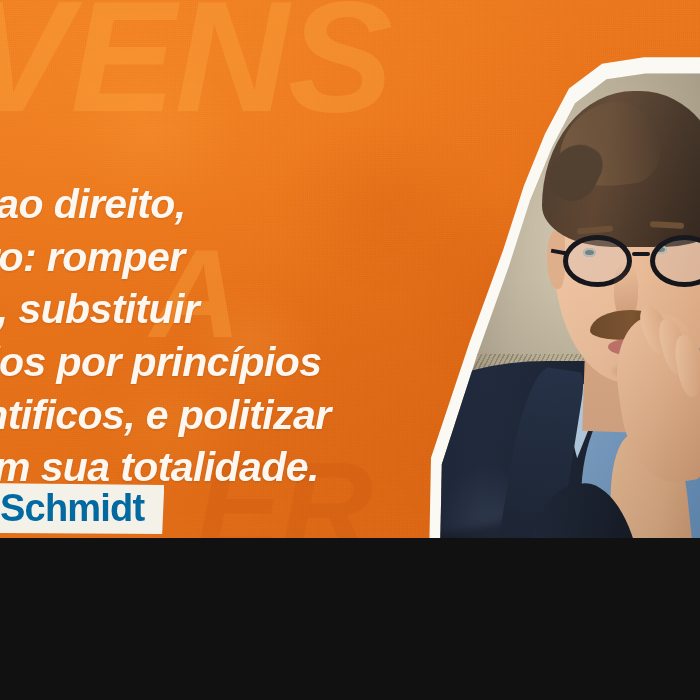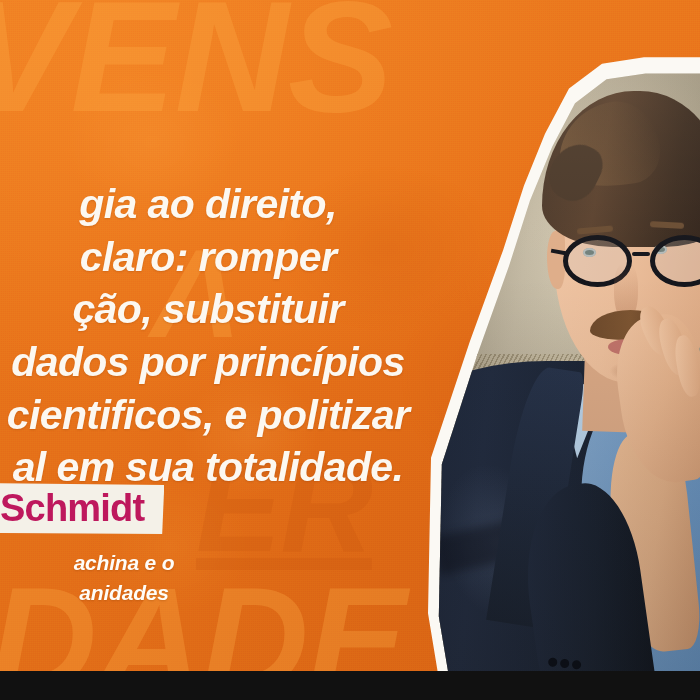--- a/index.html
+++ b/index.html
@@ -3,26 +3,25 @@
 <meta charset="utf-8">
 <style>
   html, body {
     margin: 0;
     padding: 0;
     background: #111;
   }
   #stage {
     position: relative;
     width: 700px;
-    height: 671px;
+    height: 538px;
     overflow: hidden;
     background: #E8731A;
     font-family: "Liberation Sans", sans-serif;
     user-select: none;
-    text-align: center;
   }
 
   
   .bg-base {
     position: absolute;
     inset: 0;
     background: #E8731A;
   }
   .bg-grad {
     position: absolute;
@@ -106,21 +105,21 @@
     padding: 0 20px 0 104px;
     display: flex;
     align-items: center;
     background: #F4F1E8;
     clip-path: polygon(0 0, 100% 3px, 99.2% 100%, 0 97%);
     box-shadow: 0 2px 5px rgba(120,50,6,0.18);
   }
   .badge-text {
     font-size: 38px;
     font-weight: 800;
-    color: #be185d;
+    color: #0369a1;
     letter-spacing: -0.8px;
     white-space: nowrap;
     line-height: 1;
   }
 
   
   .subtitle {
     position: absolute;
     left: -86px;
     top: 548px;

